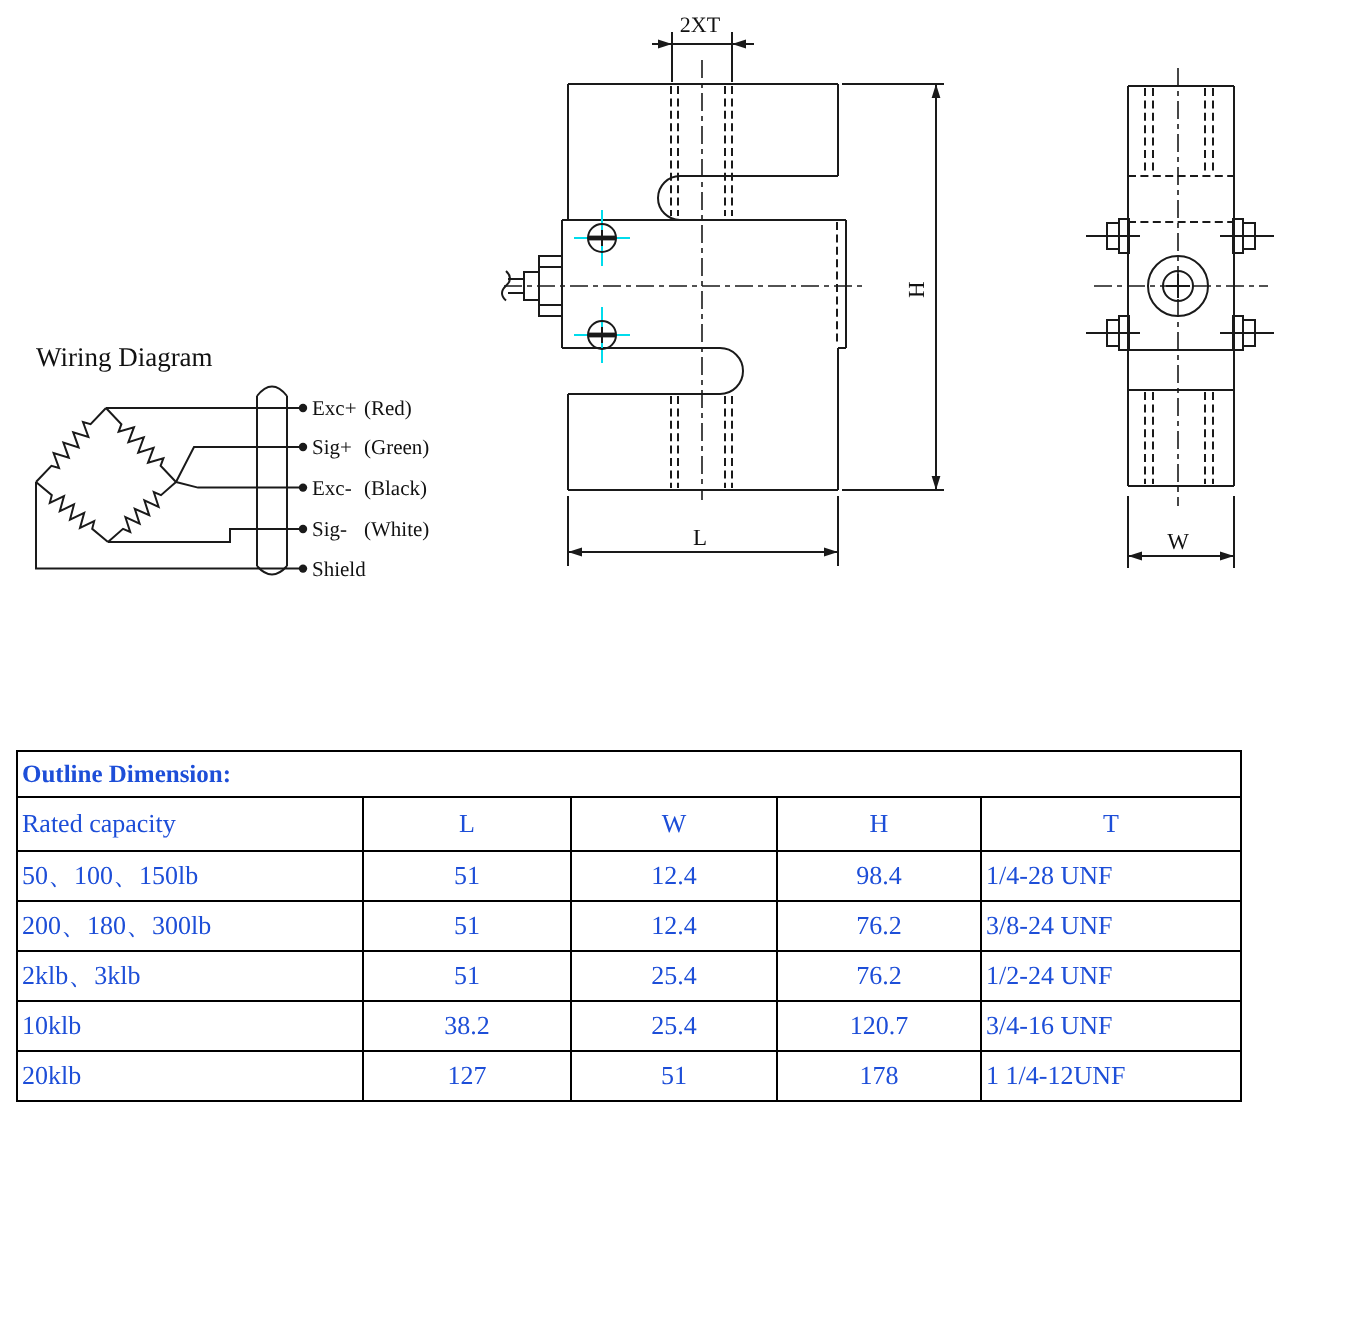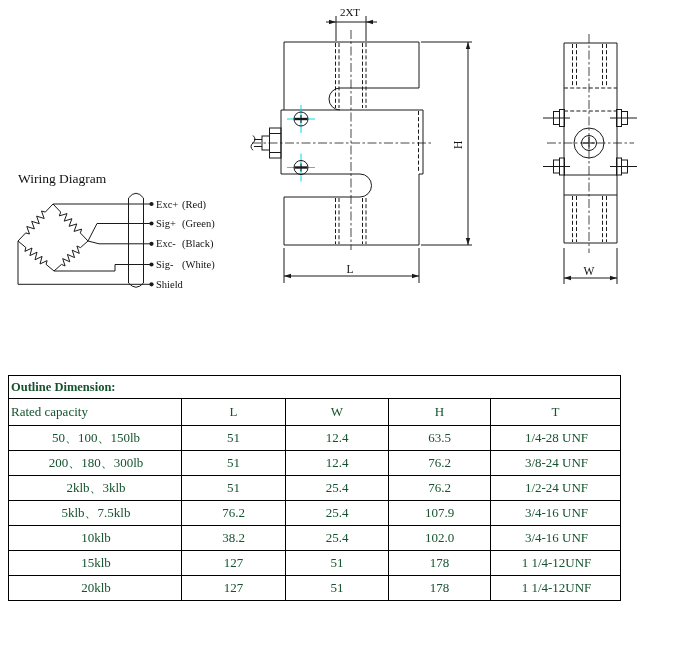--- a/index.html
+++ b/index.html
@@ -8,26 +8,26 @@
   svg text{font-family:"Liberation Serif", serif;fill:#111;}
   .ln{stroke:#1a1a1a;stroke-width:1;fill:none;}
   .thick{stroke:#1a1a1a;stroke-width:2.4;fill:none;}
   .hid{stroke:#1a1a1a;stroke-width:1;fill:none;stroke-dasharray:4 2.2;}
   .cl{stroke:#1a1a1a;stroke-width:0.8;fill:none;stroke-dasharray:9 2.5 2.5 2.5;}
   .cm{stroke:#00dcec;stroke-width:1;fill:none;}
   .arr{fill:#1a1a1a;stroke:none;}
   .dot{fill:#1a1a1a;}
   
   #dim-table{position:absolute;left:8px;top:375px;width:612px;border-collapse:collapse;
-             font-size:13px;color:#14532d;table-layout:fixed;}
+             font-size:13px;color:#1d4ed8;table-layout:fixed;}
   #dim-table td,#dim-table th{border:1px solid #000;font-weight:normal;padding:0 0 0 2px;
              overflow:hidden;white-space:nowrap;}
   #dim-table .sec td{height:22px;font-weight:bold;font-size:12.5px;}
   #dim-table .hdr td{height:26px;margin-top:43px;}
-  #dim-table .r td{height:24px;text-align:center;}
+  #dim-table .r td{height:24px;}
   .c-num{text-align:center;padding:0 !important;}
   .c-left{text-align:left;}
 </style>
 </head>
 <body>
 
 <div id="page">
 
   <svg width="673" height="372" viewBox="0 0 673 372">
 
@@ -242,57 +242,43 @@
         <td class="c-left">Rated capacity</td>
         <td class="c-num">L</td>
         <td class="c-num">W</td>
         <td class="c-num">H</td>
         <td class="c-num">T</td>
       </tr>
       <tr class="r">
         <td class="c-left">50、100、150lb</td>
         <td class="c-num">51</td>
         <td class="c-num">12.4</td>
-        <td class="c-num">63.5</td>
+        <td class="c-num">98.4</td>
         <td class="c-left">1/4-28 UNF</td>
       </tr>
       <tr class="r">
         <td class="c-left">200、180、300lb</td>
         <td class="c-num">51</td>
         <td class="c-num">12.4</td>
         <td class="c-num">76.2</td>
         <td class="c-left">3/8-24 UNF</td>
       </tr>
       <tr class="r">
         <td class="c-left">2klb、3klb</td>
         <td class="c-num">51</td>
         <td class="c-num">25.4</td>
         <td class="c-num">76.2</td>
         <td class="c-left">1/2-24 UNF</td>
       </tr>
       <tr class="r">
-        <td class="c-left">5klb、7.5klb</td>
-        <td class="c-num">76.2</td>
-        <td class="c-num">25.4</td>
-        <td class="c-num">107.9</td>
-        <td class="c-left">3/4-16 UNF</td>
-      </tr>
-      <tr class="r">
         <td class="c-left">10klb</td>
         <td class="c-num">38.2</td>
         <td class="c-num">25.4</td>
-        <td class="c-num">102.0</td>
+        <td class="c-num">120.7</td>
         <td class="c-left">3/4-16 UNF</td>
-      </tr>
-      <tr class="r">
-        <td class="c-left">15klb</td>
-        <td class="c-num">127</td>
-        <td class="c-num">51</td>
-        <td class="c-num">178</td>
-        <td class="c-left">1 1/4-12UNF</td>
       </tr>
       <tr class="r">
         <td class="c-left">20klb</td>
         <td class="c-num">127</td>
         <td class="c-num">51</td>
         <td class="c-num">178</td>
         <td class="c-left">1 1/4-12UNF</td>
       </tr>
     </tbody>
   </table>

